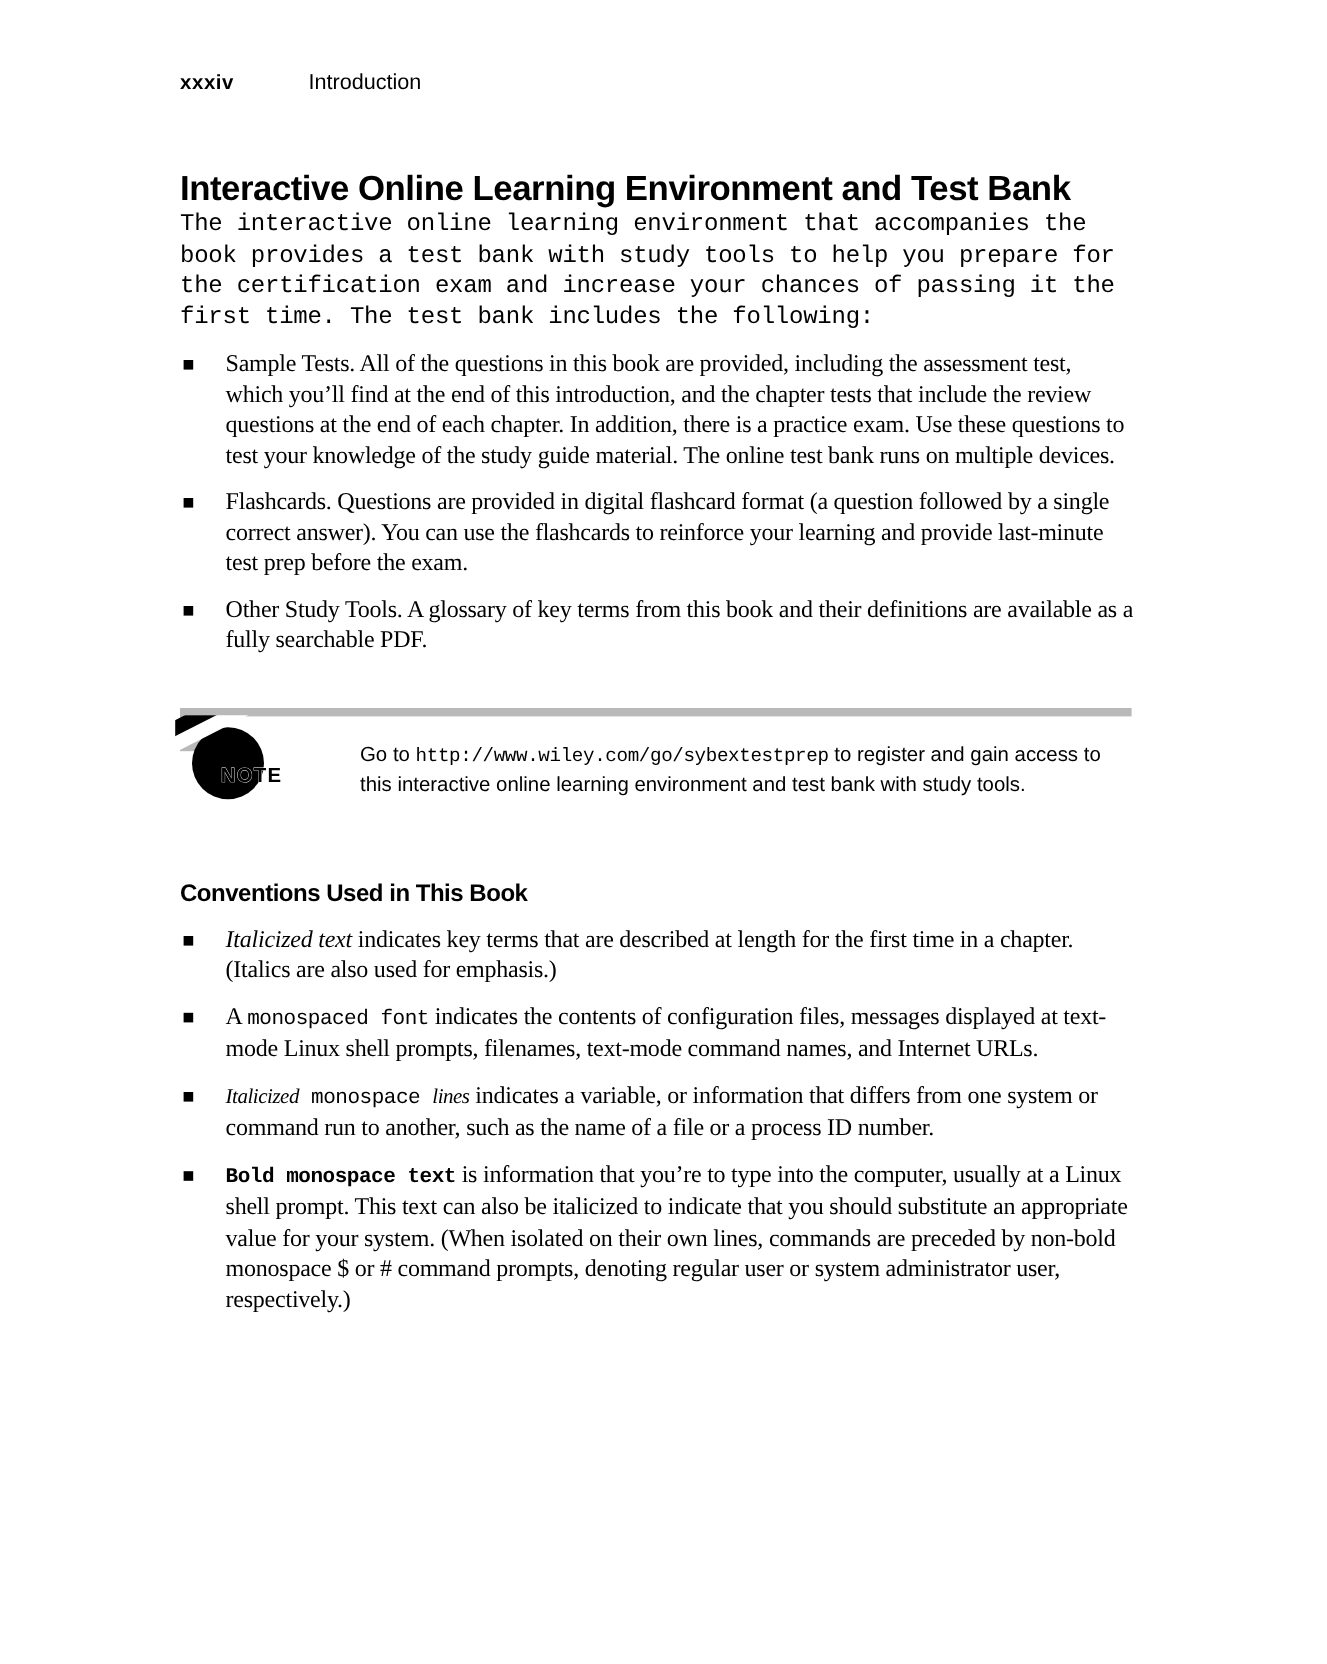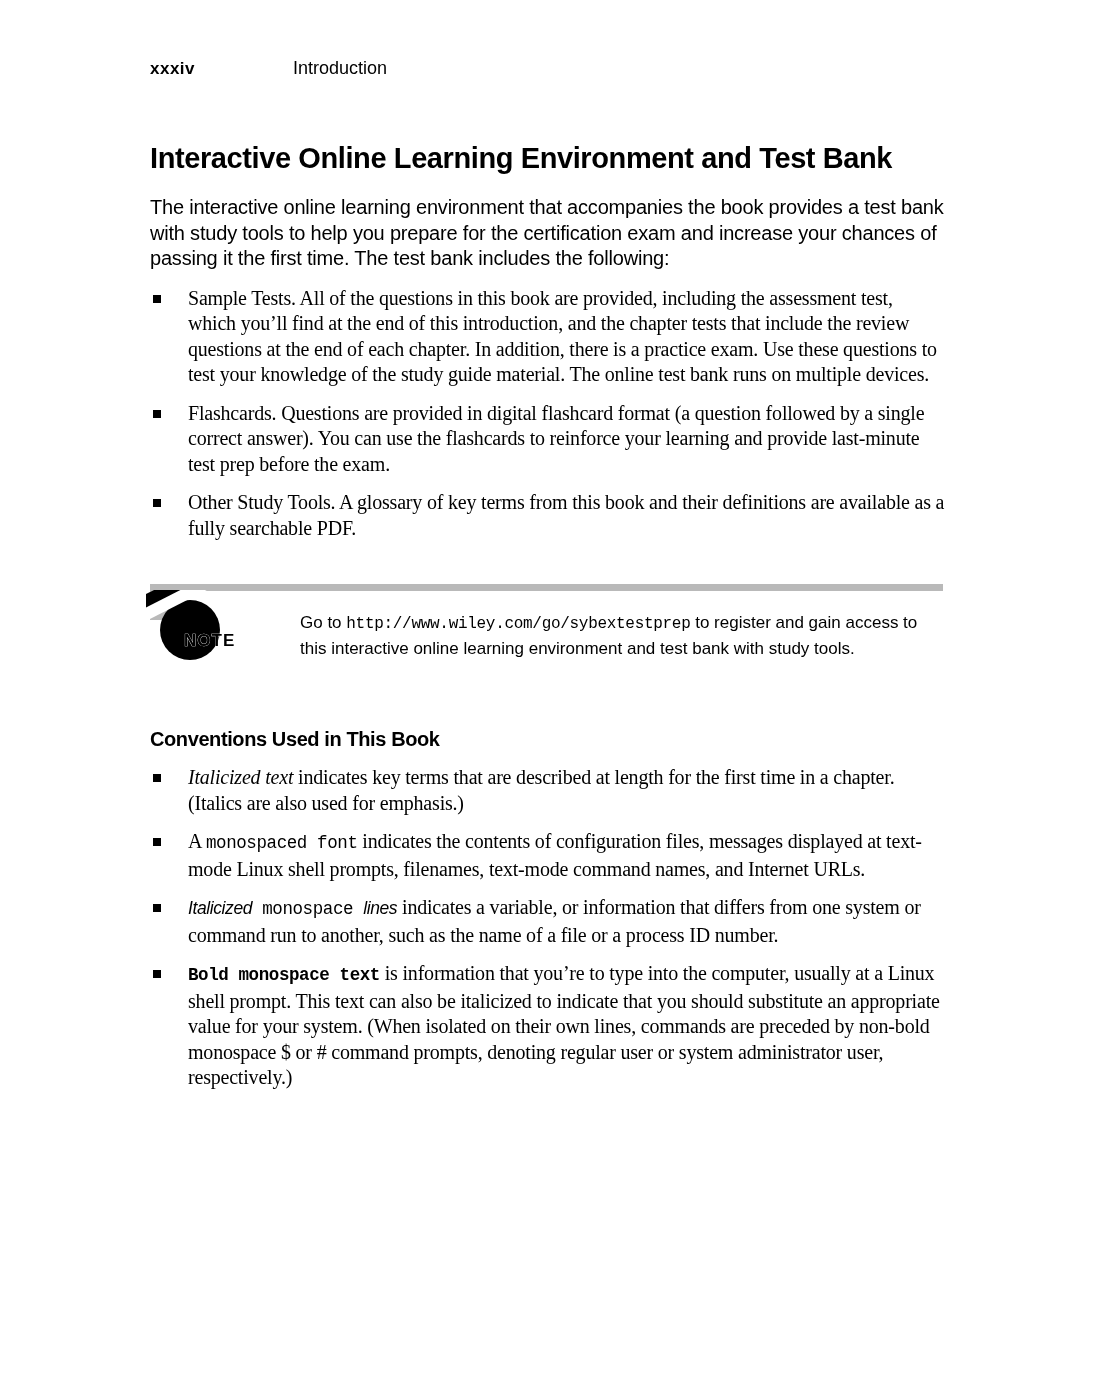--- a/index.html
+++ b/index.html
@@ -25,40 +25,39 @@
     align-items: baseline;
     font-family: "Liberation Sans", sans-serif;
   }
   .folio {
     font-size: 17px;
     font-weight: bold;
     letter-spacing: 0.5px;
   }
   .running-title {
     font-size: 18px;
-    margin-left: 98px;
+    margin-left: 62px;
   }
   
   h1.section-title {
     font-family: "Liberation Sans", sans-serif;
     font-weight: bold;
     font-size: 29px;
     letter-spacing: -0.4px;
     margin-top: 63px;
   }
   h1.section-title.second {
     font-size: 20px;
     margin-top: 60px;
   }
   
   .body-para {
-    font-family: Liberation Sans, sans-serif;
+    font-family: Liberation Mono, monospace;
     font-size: 20px;
     line-height: 25.5px;
-    margin-top: 20px;
     letter-spacing: -0.2px;
   }
   ul.bullet-list {
     list-style: none;
     margin-top: 14px;
   }
   ul.bullet-list li {
     position: relative;
     padding-left: 38px;
     font-family: "Liberation Serif", "DejaVu Serif", serif;
@@ -75,21 +74,21 @@
     height: 8px;
     background: #000000;
   }
   .em { font-style: italic; }
   .mono {
     font-family: "Liberation Mono", "DejaVu Sans Mono", monospace;
     font-size: 17.5px;
     letter-spacing: -0.4px;
   }
   .imono {
-    font-family: Liberation Sans, sans-serif;
+    font-family: Liberation Serif, serif;
     font-size: 17.5px;
     font-style: italic;
     letter-spacing: -0.4px;
   }
   .bmono {
     font-family: "Liberation Mono", "DejaVu Sans Mono", monospace;
     font-size: 17.5px;
     font-weight: bold;
     letter-spacing: -0.4px;
   }

